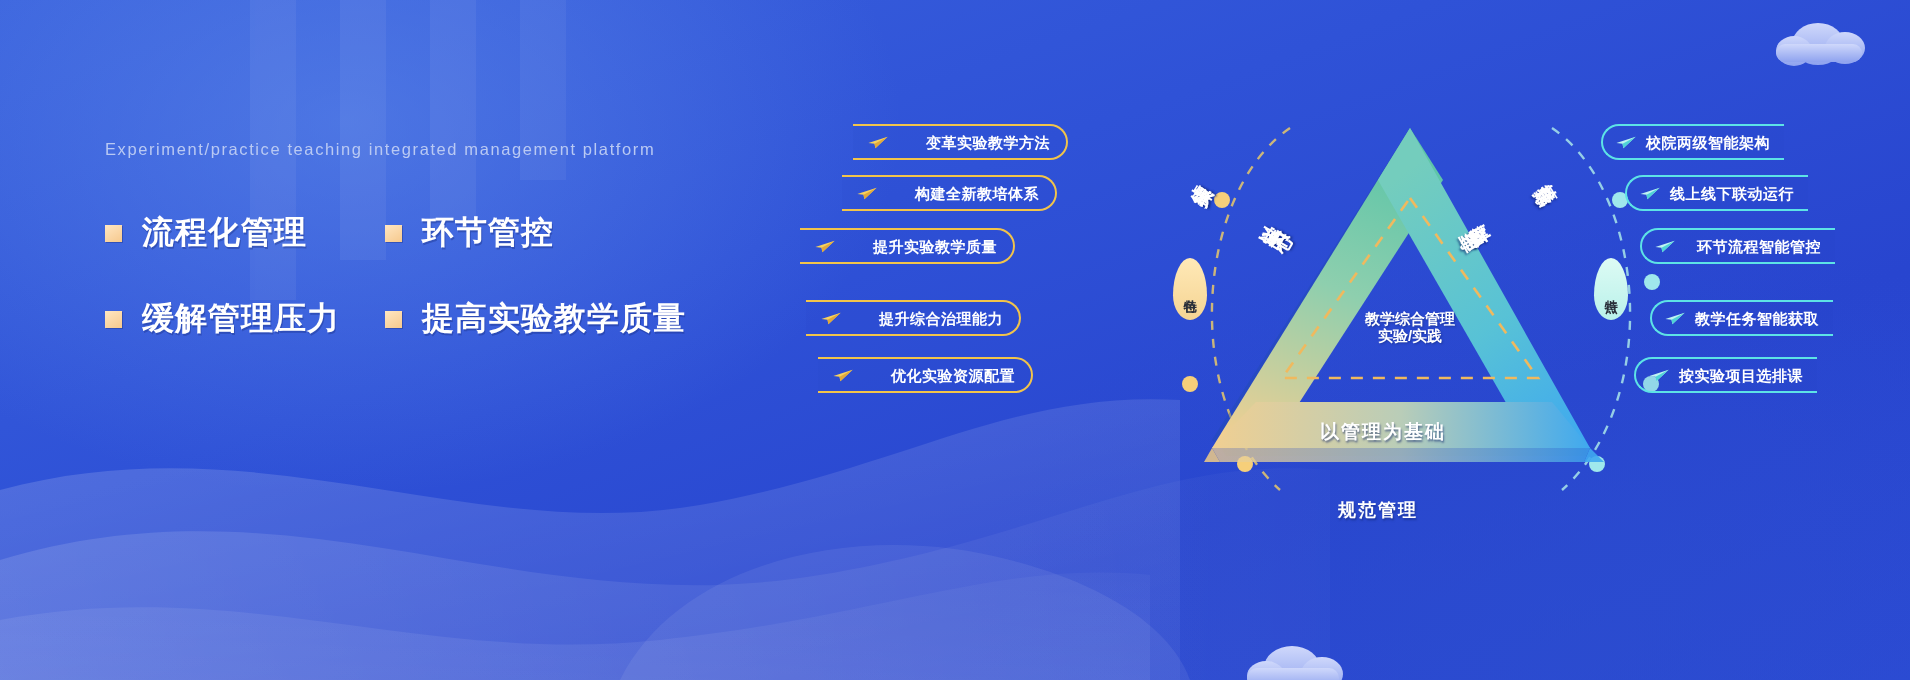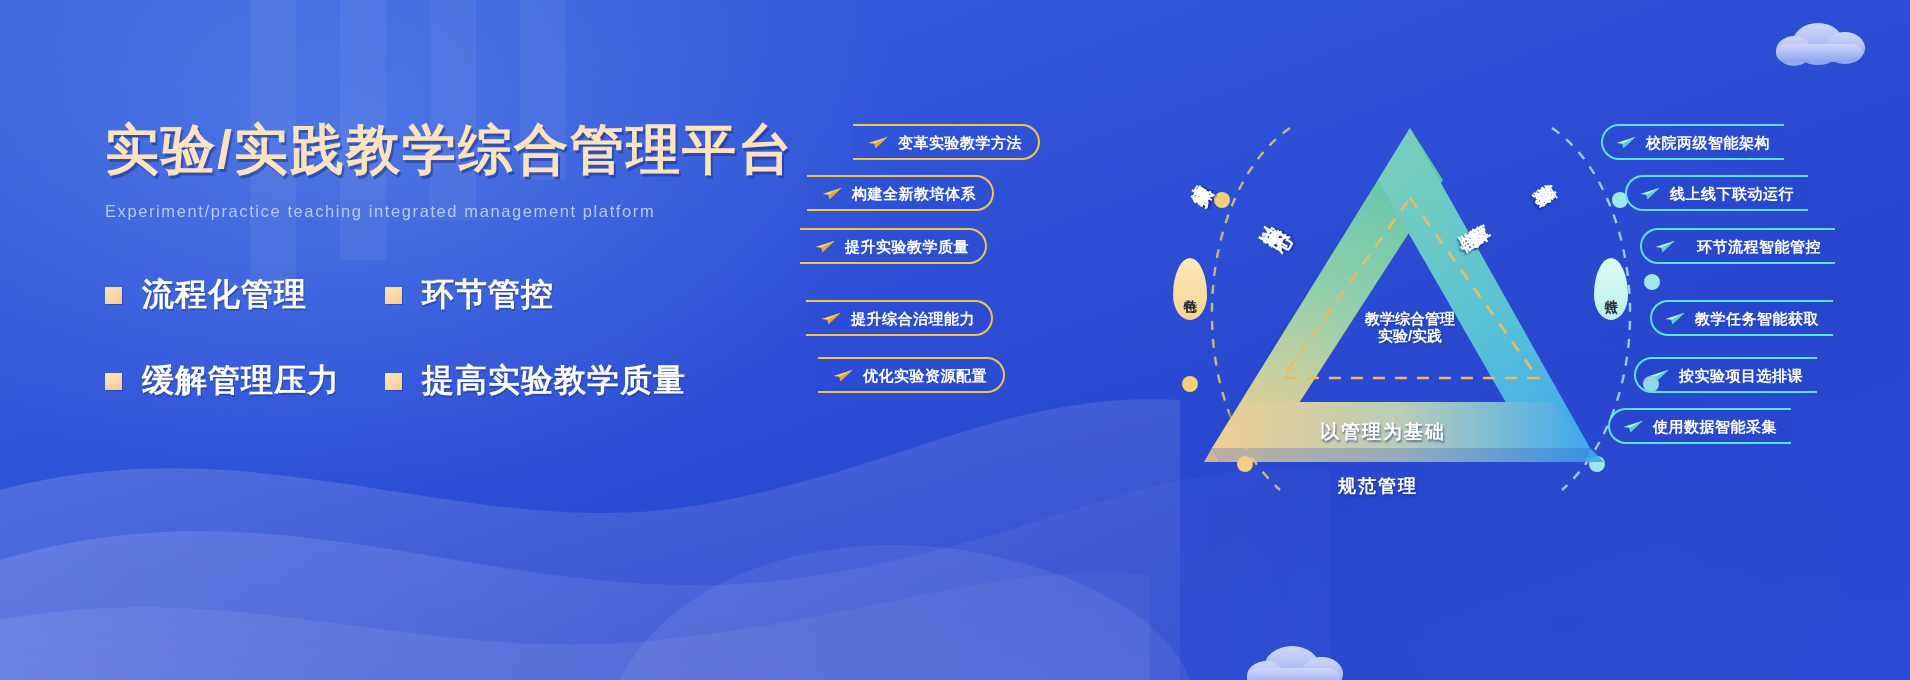--- a/index.html
+++ b/index.html
@@ -39,21 +39,21 @@
     font-size:32px;font-weight:bold;color:#ffffff;letter-spacing:1px;
     text-shadow:1px 2px 0 rgba(20,40,120,.35);white-space:nowrap;
   }
   
   .pill{
     position:absolute;display:flex;align-items:center;height:32px;
     padding:0 16px 0 12px;border:2px solid #f2c44a;
     color:#fff;font-size:15px;font-weight:bold;letter-spacing:.5px;white-space:nowrap;
     background:rgba(40,70,200,.10);
   }
-  .pill.left{border-radius:0 18px 18px 0;border-left:none;padding-left:14px;}
+  .pill.left{border-radius:0 18px 18px 0;border-left:none;padding-left:14px;gap:28px;}
   .pill.right{border-radius:18px 0 0 18px;border-right:none;padding-right:14px;border-color:#5de3e6;text-align:right;}
   .pill .plane{width:22px;height:14px;margin-right:9px;flex:0 0 auto;}
   .pill .ptxt{line-height:1;}
   
   .diagram{position:absolute;left:1160px;top:110px;width:500px;height:400px;}
   .leafbadge{
     position:absolute;width:34px;height:62px;display:flex;align-items:center;justify-content:center;
     border-radius:50% 50% 50% 50%/60% 60% 40% 40%;
     transform:rotate(0deg);
   }
@@ -124,21 +124,20 @@
     </g>
     <g>
       <ellipse cx="1292" cy="668" rx="28" ry="22" fill="url(#cl)"></ellipse>
       <ellipse cx="1322" cy="674" rx="21" ry="17" fill="url(#cl)"></ellipse>
       <ellipse cx="1266" cy="676" rx="19" ry="15" fill="url(#cl)"></ellipse>
       <rect x="1247" y="668" width="92" height="20" rx="10" fill="url(#cl)"></rect>
     </g>
   </svg>
 
   <div class="left-block">
-    <div class="title">实验/实践教学综合管理平台</div>
     <div class="subtitle">Experiment/practice teaching integrated management platform</div>
     <div class="bullets">
       <div class="bullet">
         <span class="sq"></span>
         <span class="btxt">流程化管理</span>
       </div>
       <div class="bullet">
         <span class="sq"></span>
         <span class="btxt">环节管控</span>
       </div>
@@ -211,38 +210,38 @@
     <div class="tri-label vert" style="left:322px;top:108px;font-size:19px;letter-spacing:3px;transform:rotate(60deg);transform-origin:center;">以教师为主导</div>
     <div class="base-text" style="left:160px;top:301px;">以管理为基础</div>
 
     
     <div class="center-text" style="left:178px;top:170px;width:144px;margin-top:43px;">实验/实践</div>
     <div class="center-text" style="left:166px;top:196px;width:168px;">教学综合管理</div>
 
     
     <div class="outer-label vert" style="left:10px;top:70px;transform:rotate(-58deg);transform-origin:center;">虚练实操</div>
     <div class="outer-label vert" style="left:392px;top:70px;transform:rotate(58deg);transform-origin:center;">答疑指导</div>
-    <div class="outer-label" style="left:178px;top:364px;">规范管理</div>
+    <div class="outer-label" style="left:178px;top:388px;">规范管理</div>
   </div>
 
   <div class="leafbadge" style="left:1173px;top:258px;background:linear-gradient(180deg,#ffe9b7,#f5d493);">
     <span>特色</span>
   </div>
   <div class="leafbadge" style="left:1594px;top:258px;background:linear-gradient(180deg,#ddfbf4,#b9f1ea);">
     <span>特点</span>
   </div>
 
   <div class="pill left" style="left:853px;top:124px;">
     <svg class="plane" viewBox="0 0 24 16">
       <path d="M1 9 L23 2 L9 15 L8 10 Z" fill="#f7d25c"></path>
         <path d="M8 10 L23 2 L9 15 Z" fill="#e0a83c"></path>
     </svg>
     <span class="ptxt">变革实验教学方法</span>
   </div>
-  <div class="pill left" style="left:807px;top:175px;">
+  <div class="pill left" style="left:842px;top:175px;">
     <svg class="plane" viewBox="0 0 24 16">
       <path d="M1 9 L23 2 L9 15 L8 10 Z" fill="#f7d25c"></path>
         <path d="M8 10 L23 2 L9 15 Z" fill="#e0a83c"></path>
     </svg>
     <span class="ptxt">构建全新教培体系</span>
   </div>
   <div class="pill left" style="left:800px;top:228px;">
     <svg class="plane" viewBox="0 0 24 16">
       <path d="M1 9 L23 2 L9 15 L8 10 Z" fill="#f7d25c"></path>
         <path d="M8 10 L23 2 L9 15 Z" fill="#e0a83c"></path>
@@ -292,21 +291,14 @@
     </svg>
     <span class="ptxt">教学任务智能获取</span>
   </div>
   <div class="pill right" style="left:1634px;top:357px;">
     <svg class="plane" viewBox="0 0 24 16">
       <path d="M1 9 L23 2 L9 15 L8 10 Z" fill="#bff4f2"></path>
         <path d="M8 10 L23 2 L9 15 Z" fill="#4fd3d6"></path>
     </svg>
     <span class="ptxt">按实验项目选排课</span>
   </div>
-  <div class="pill right" style="left:1608px;top:408px;">
-    <svg class="plane" viewBox="0 0 24 16">
-      <path d="M1 9 L23 2 L9 15 L8 10 Z" fill="#bff4f2"></path>
-        <path d="M8 10 L23 2 L9 15 Z" fill="#4fd3d6"></path>
-    </svg>
-    <span class="ptxt">使用数据智能采集</span>
-  </div>
 
 </div>
 
 </body></html>

